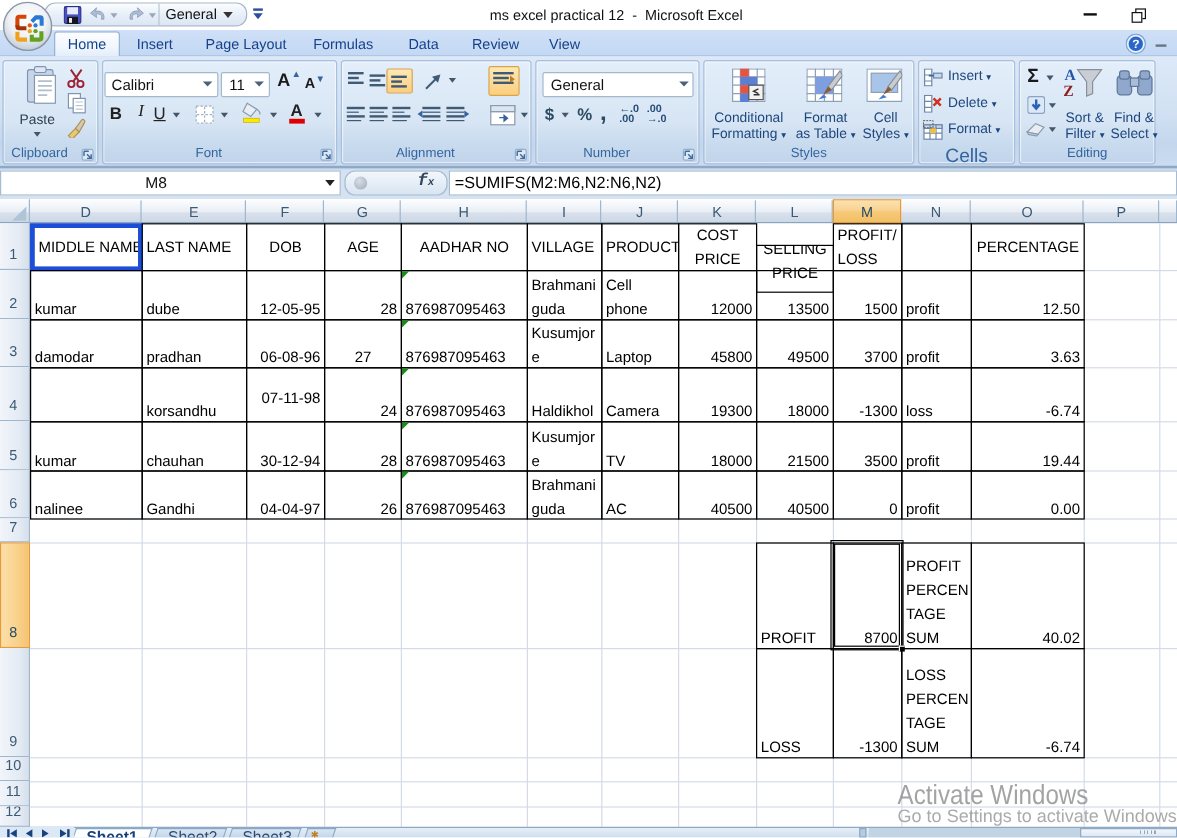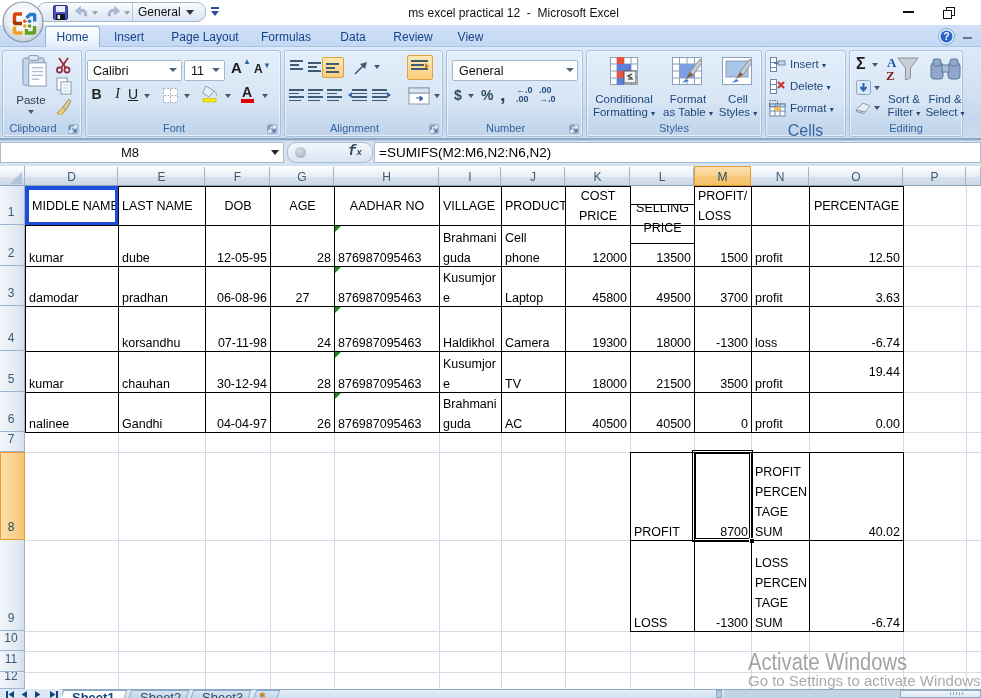--- a/index.html
+++ b/index.html
@@ -551,21 +551,21 @@
 <div class="cell tr" style="left:809px;top:266px;width:95px;height:41px;border:1px solid #000;padding-bottom:0px;">
     <div style="transform:translateY(2px);">3.63</div>
   </div>
 <div class="a" style="left:335px;top:267px;border-right:6px solid transparent;border-top:6px solid #1e8a1e;"></div>
 <div class="cell" style="left:25px;top:306px;width:94px;height:46px;border:1px solid #000;padding-bottom:0px;">
     <div style="transform:translateY(2px);"></div>
   </div>
 <div class="cell" style="left:118px;top:306px;width:88px;height:46px;border:1px solid #000;padding-bottom:0px;">
     <div style="transform:translateY(2px);">korsandhu</div>
   </div>
-<div class="cell tr" style="left:205px;top:306px;width:66px;height:46px;border:1px solid #000;padding-bottom:0px;">
+<div class="cell tr" style="left:205px;top:306px;width:66px;height:46px;border:1px solid #000;padding-bottom:11px;">
     <div style="transform:translateY(2px);">07-11-98</div>
   </div>
 <div class="cell tr" style="left:270px;top:306px;width:65px;height:46px;border:1px solid #000;padding-bottom:0px;">
     <div style="transform:translateY(2px);">24</div>
   </div>
 <div class="cell" style="left:334px;top:306px;width:106px;height:46px;border:1px solid #000;padding-bottom:0px;">
     <div style="transform:translateY(2px);">876987095463</div>
   </div>
 <div class="cell" style="left:439px;top:306px;width:63px;height:46px;border:1px solid #000;padding-bottom:0px;">
     <div style="transform:translateY(2px);">Haldikhol</div>
@@ -615,21 +615,21 @@
   </div>
 <div class="cell tr" style="left:630px;top:351px;width:65px;height:42px;border:1px solid #000;padding-bottom:0px;">
     <div style="transform:translateY(2px);">21500</div>
   </div>
 <div class="cell tr" style="left:694px;top:351px;width:58px;height:42px;border:1px solid #000;padding-bottom:0px;">
     <div style="transform:translateY(2px);">3500</div>
   </div>
 <div class="cell" style="left:751px;top:351px;width:59px;height:42px;border:1px solid #000;padding-bottom:0px;">
     <div style="transform:translateY(2px);">profit</div>
   </div>
-<div class="cell tr" style="left:809px;top:351px;width:95px;height:42px;border:1px solid #000;padding-bottom:12px;">
+<div class="cell tr" style="left:809px;top:351px;width:95px;height:42px;border:1px solid #000;padding-bottom:0px;">
     <div style="transform:translateY(2px);">19.44</div>
   </div>
 <div class="a" style="left:335px;top:352px;border-right:6px solid transparent;border-top:6px solid #1e8a1e;"></div>
 <div class="cell" style="left:25px;top:392px;width:94px;height:41px;border:1px solid #000;padding-bottom:0px;">
     <div style="transform:translateY(2px);">nalinee</div>
   </div>
 <div class="cell" style="left:118px;top:392px;width:88px;height:41px;border:1px solid #000;padding-bottom:0px;">
     <div style="transform:translateY(2px);">Gandhi</div>
   </div>
 <div class="cell tr" style="left:205px;top:392px;width:66px;height:41px;border:1px solid #000;padding-bottom:0px;">

